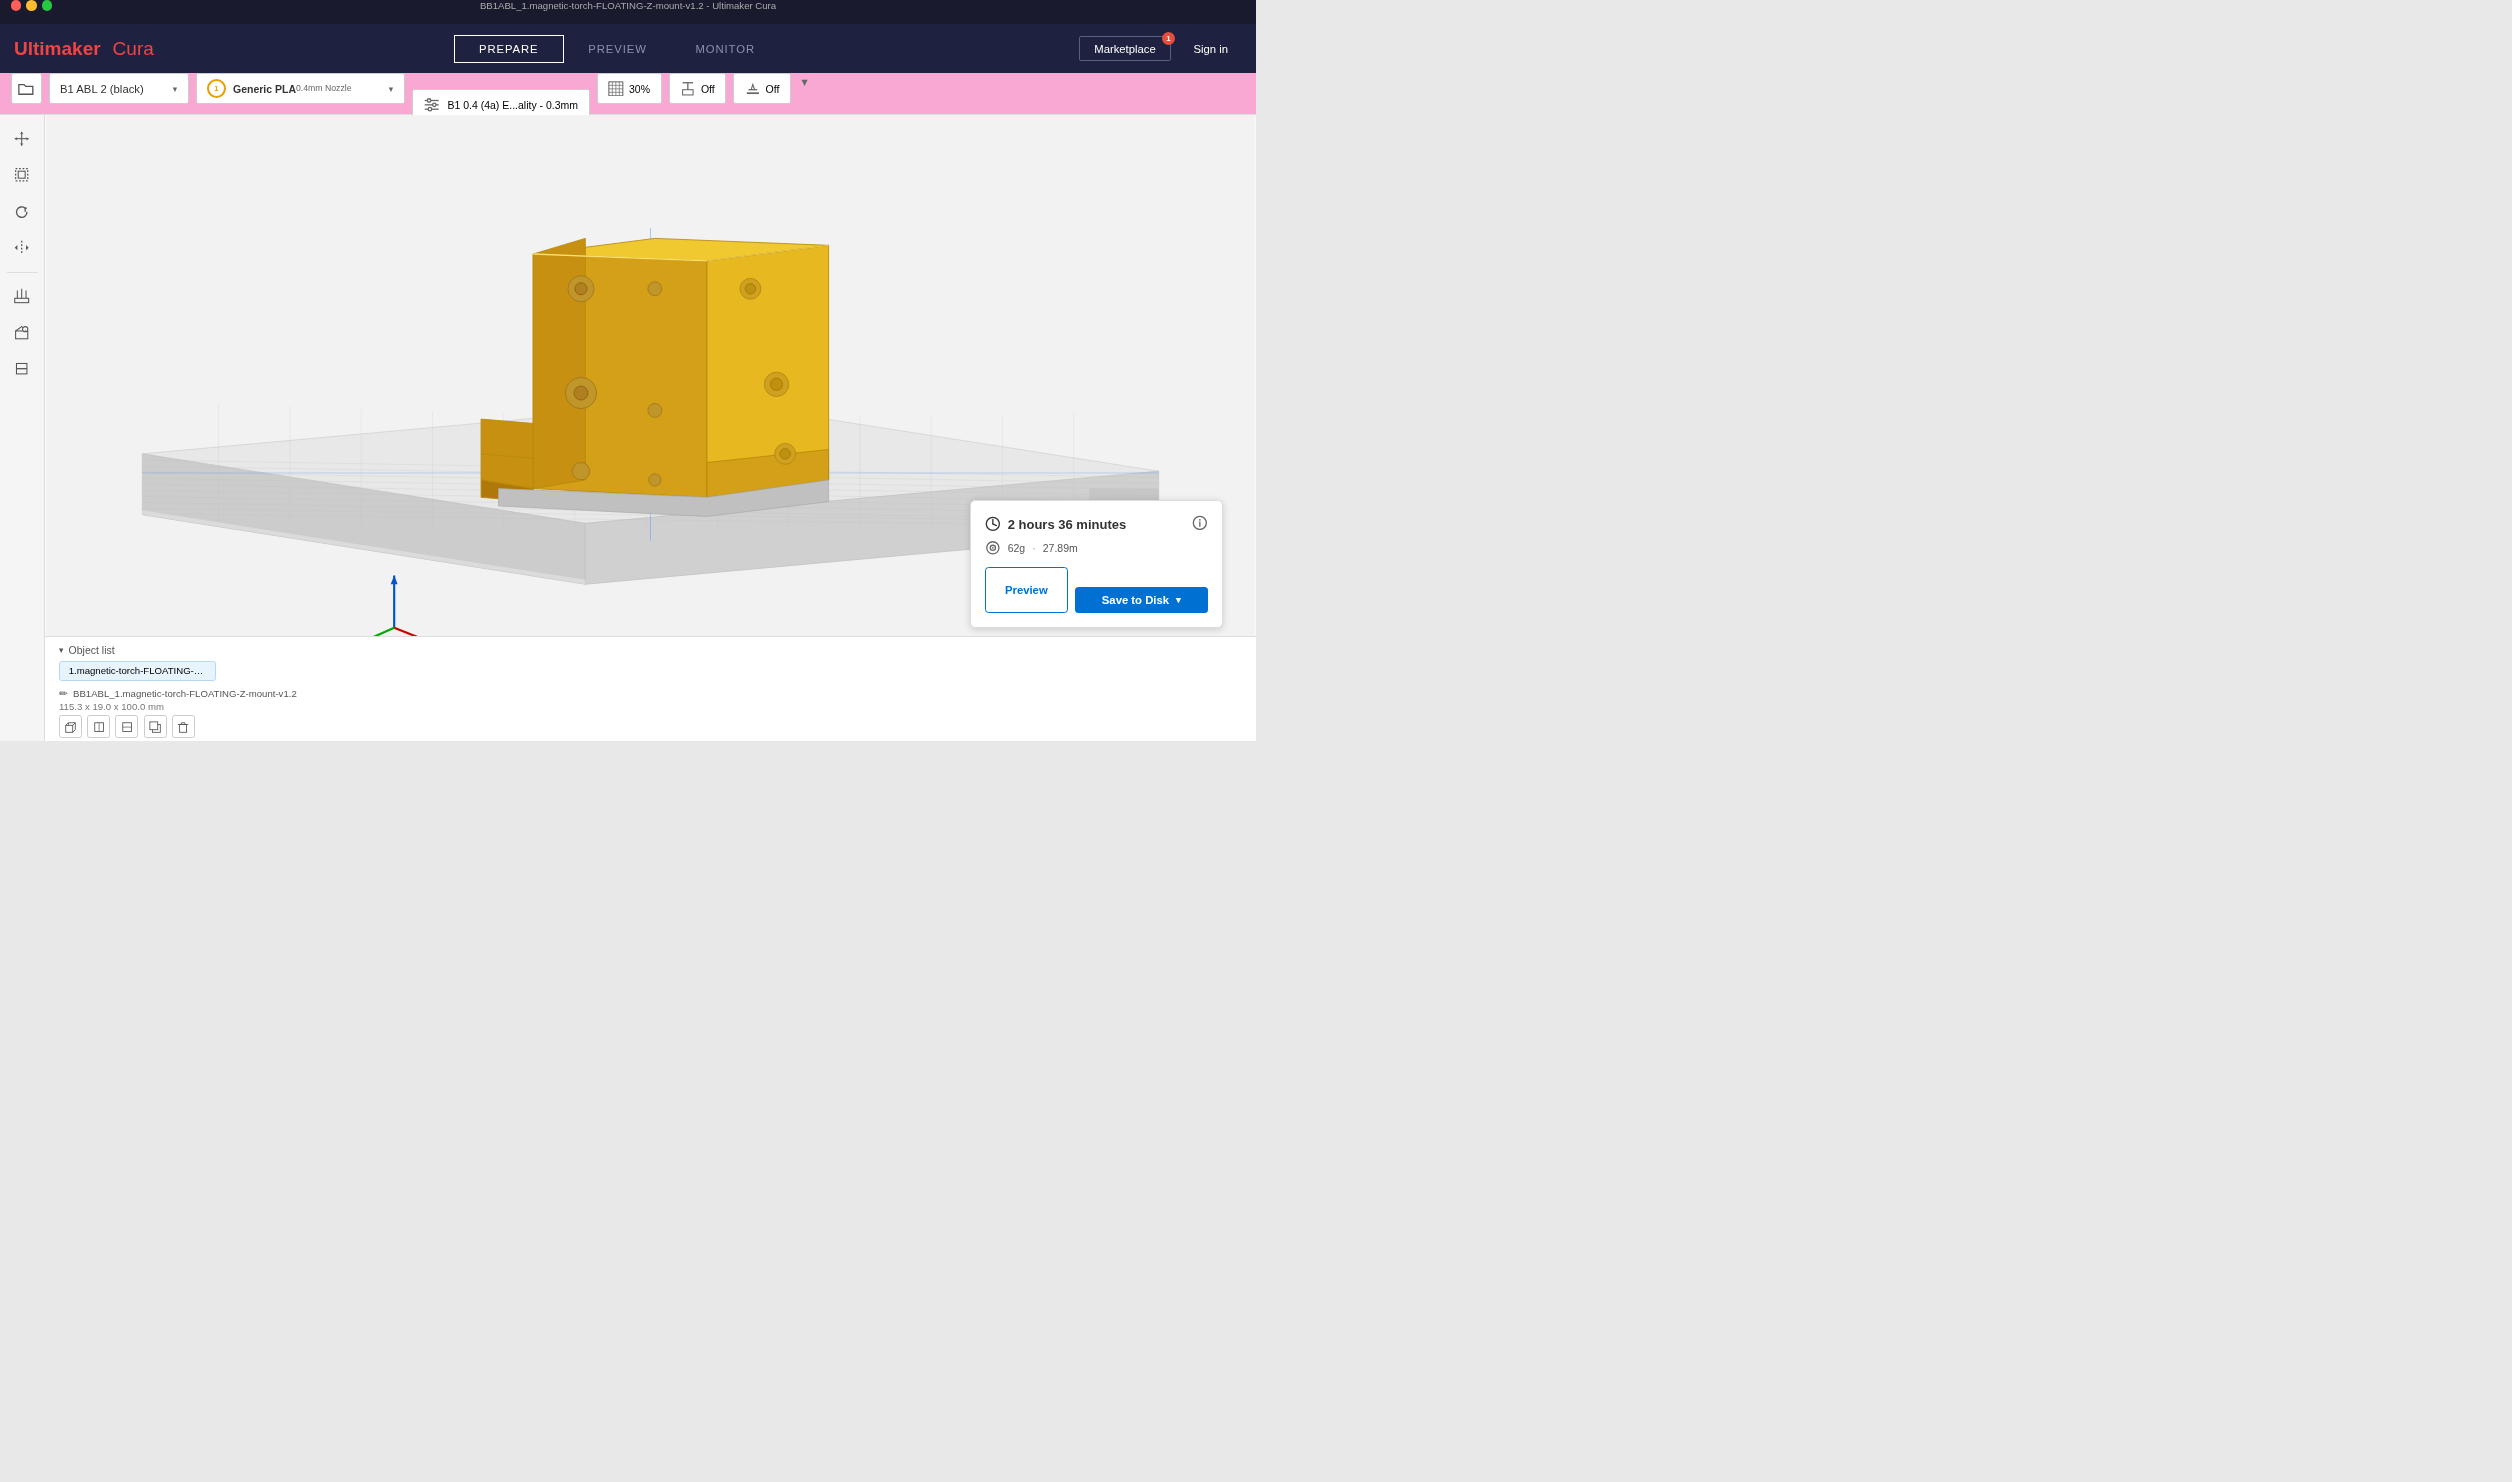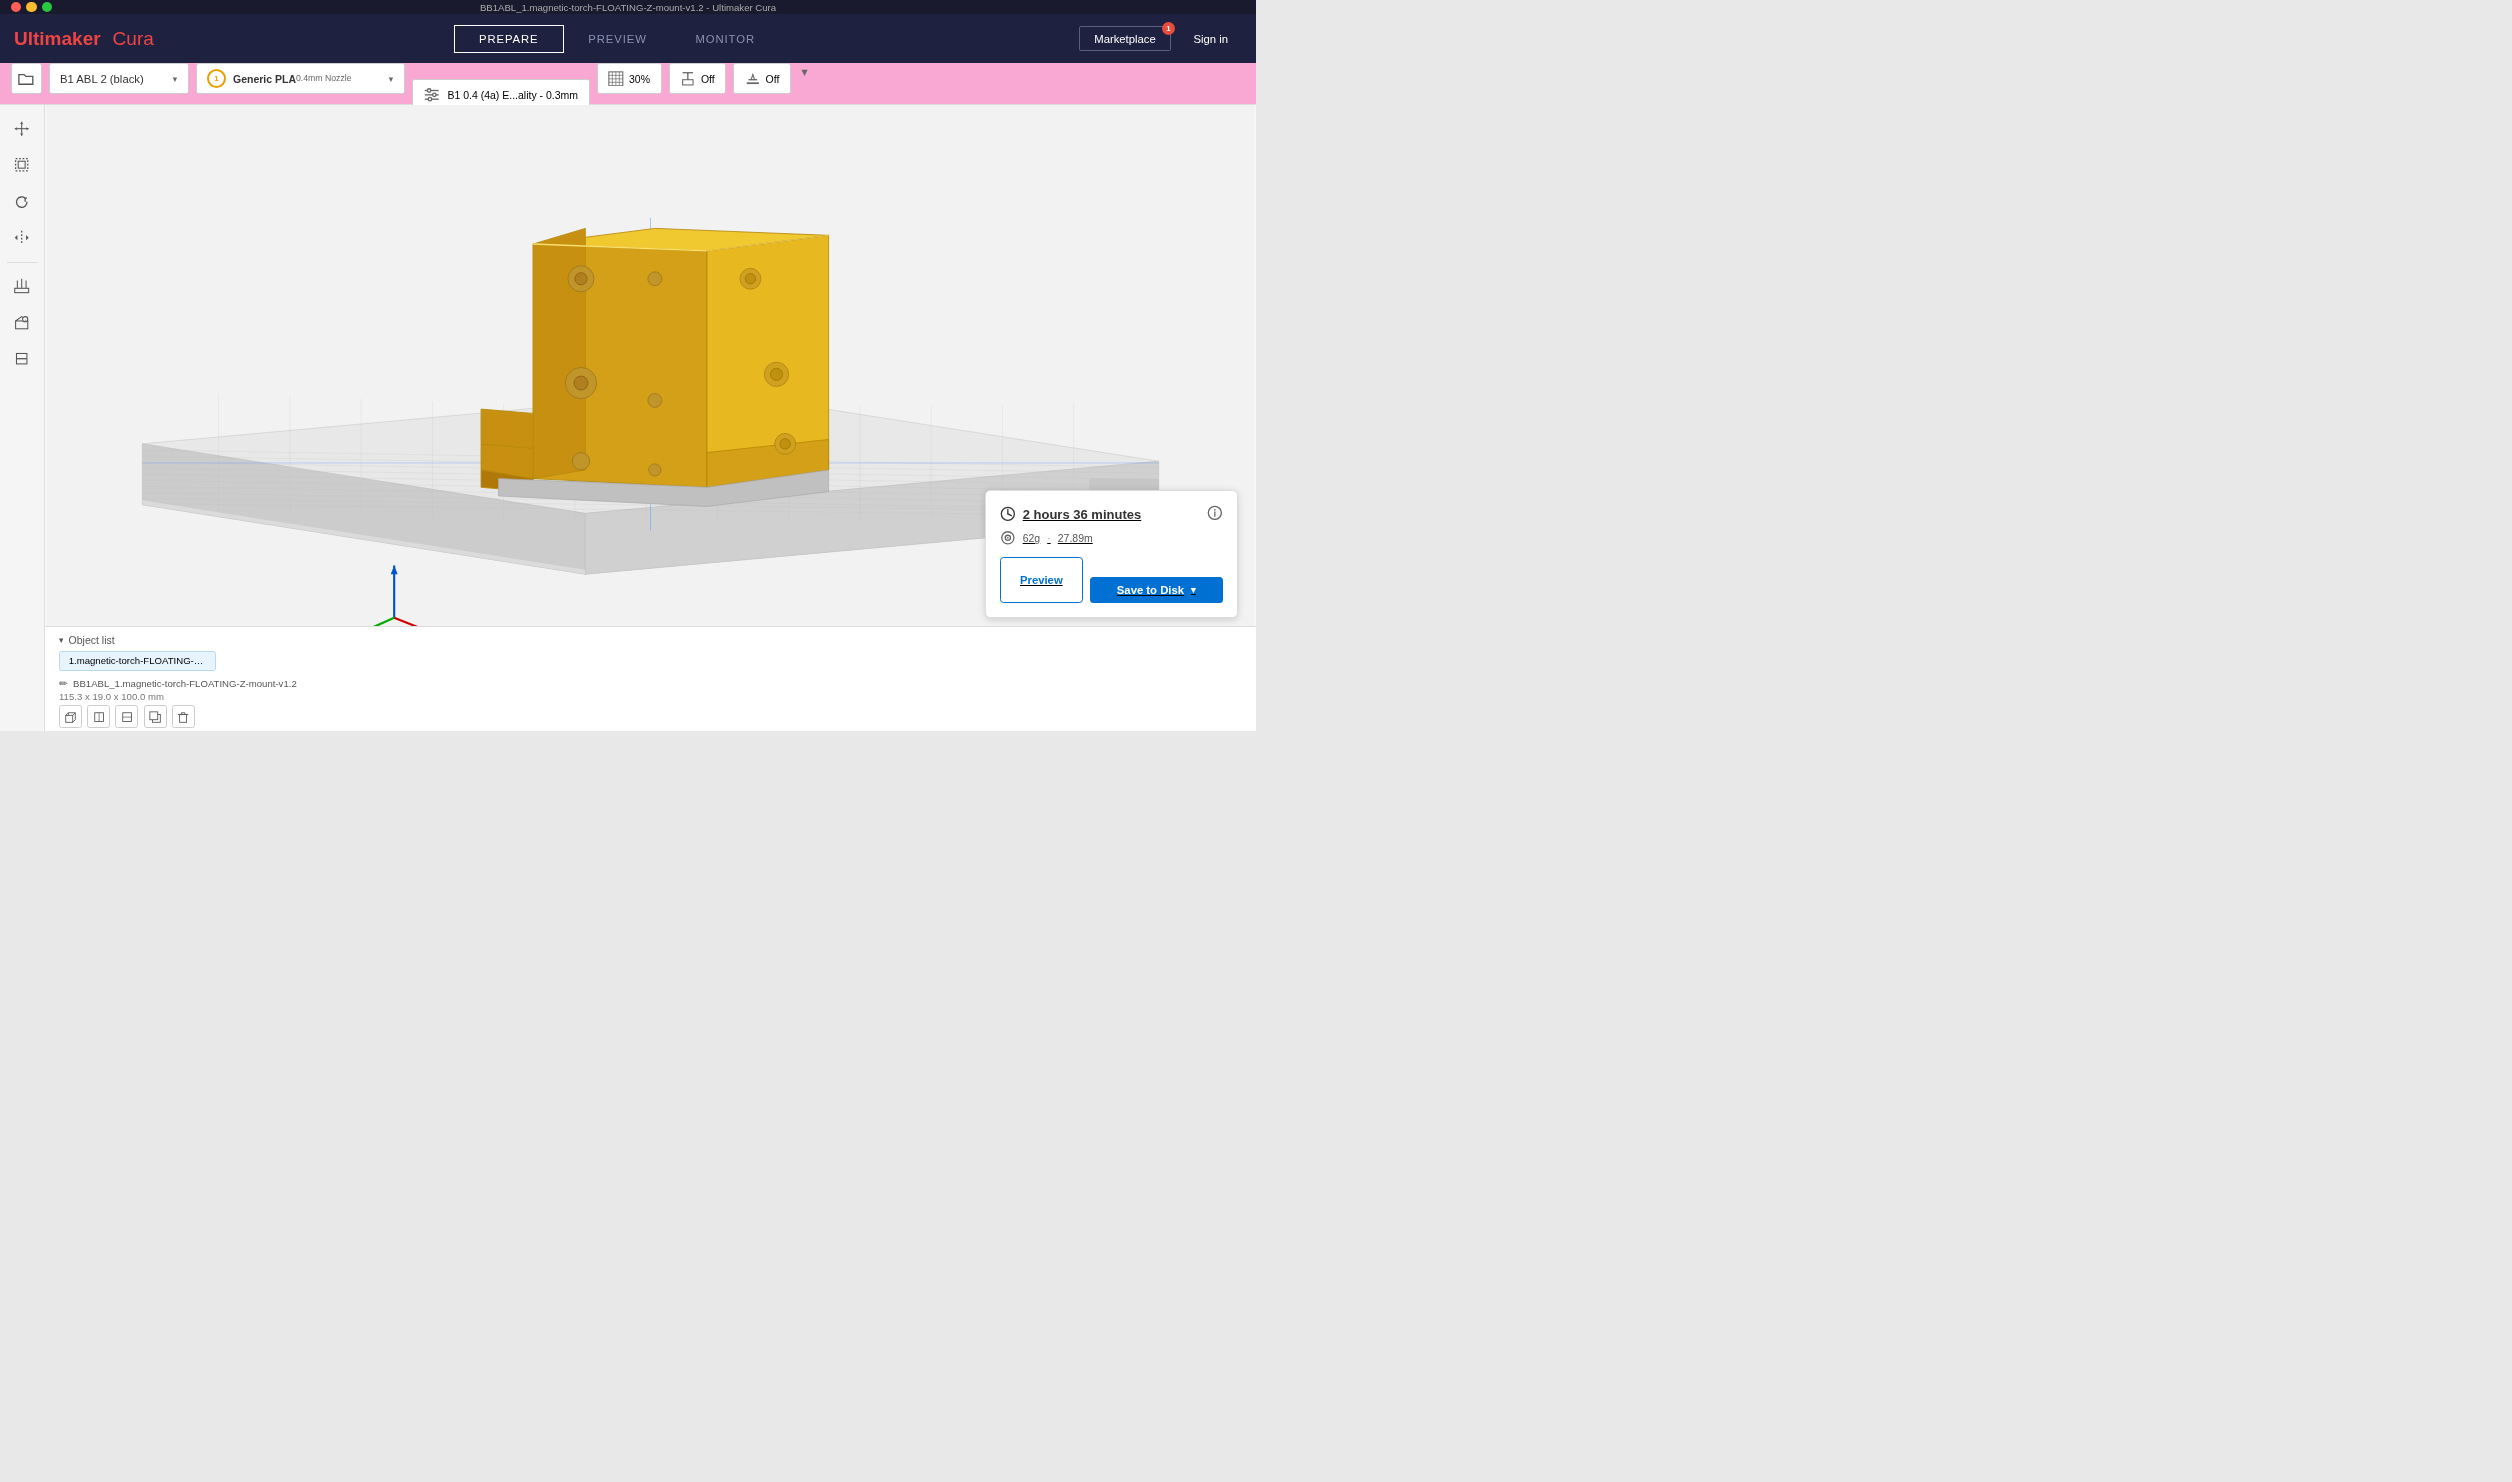--- a/index.html
+++ b/index.html
@@ -1,23 +1,22 @@
 <!DOCTYPE html>
 <html style="font-size:14px"><head>
   <meta charset="utf-8">
   <style>
     * { box-sizing: border-box; margin: 0; padding: 0; }
     body { font-family: -apple-system, BlinkMacSystemFont, 'Segoe UI', sans-serif; background: #e8e8e8; width: 1256px; height: 741px; overflow: hidden; }
 
     
     .title-bar {
       background: #1a1a2e;
-      height: 14px;
-      display: flex;
-      align-items: center;
+      height: 24px;
+      display: flex;
       padding: 0 10.5px;
       position: relative;
       text-decoration: underline;
     }
     .traffic-lights { display: flex; gap: 5.2px; }
     .traffic-light { width: 10.5px; height: 10.5px; border-radius: 50%; }
     .tl-red { background: #ff5f57; }
     .tl-yellow { background: #febc2e; }
     .tl-green { background: #28c840; }
     .title-bar-text {
@@ -314,28 +313,27 @@
       align-items: center;
       justify-content: center;
       font-size: 10.5px;
       color: #555;
     }
 
     
     .print-info-panel {
       position: absolute;
       bottom: 113px;
-      right: 18px;
+      right: 33px;
       background: white;
       border: 0.9px solid #ddd;
       border-radius: 5.2px;
       width: 253px;
       padding: 14px;
       box-shadow: 0 1.7px 7px rgba(0,0,0,0.15);
-      text-decoration: underline;
     }
     .print-time-row {
       display: flex;
       align-items: center;
       justify-content: space-between;
       margin-bottom: 7px;
     }
     .print-time {
       display: flex;
       align-items: center;

